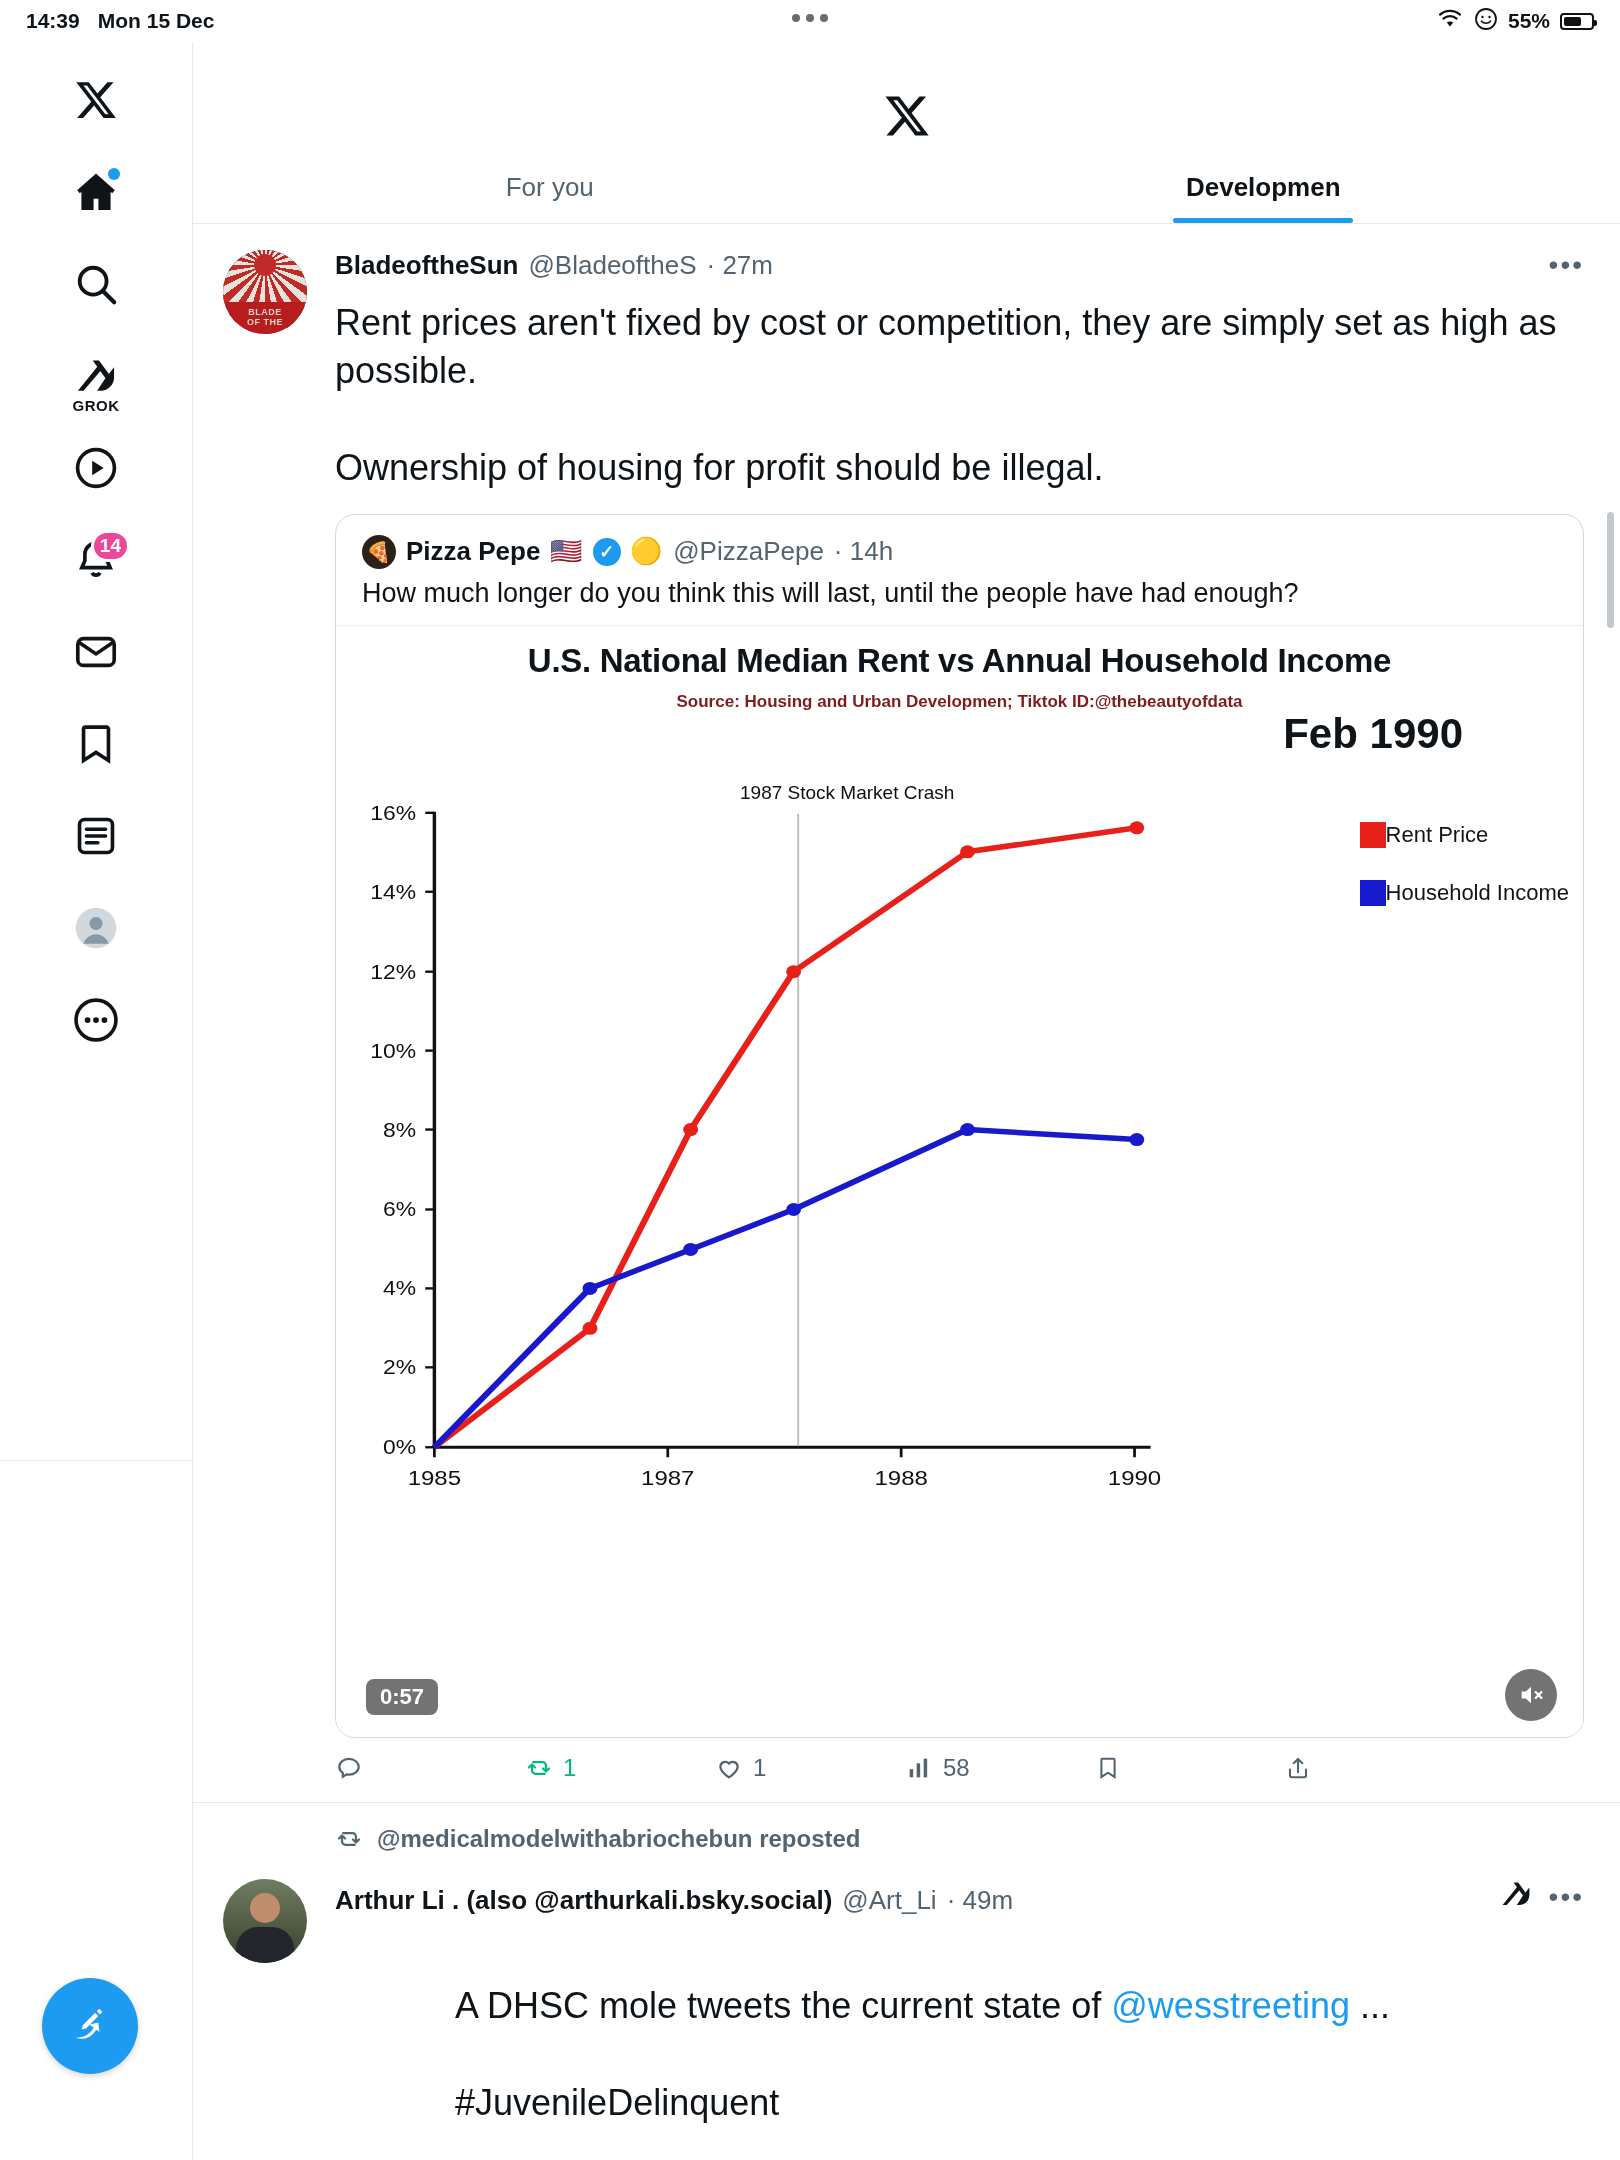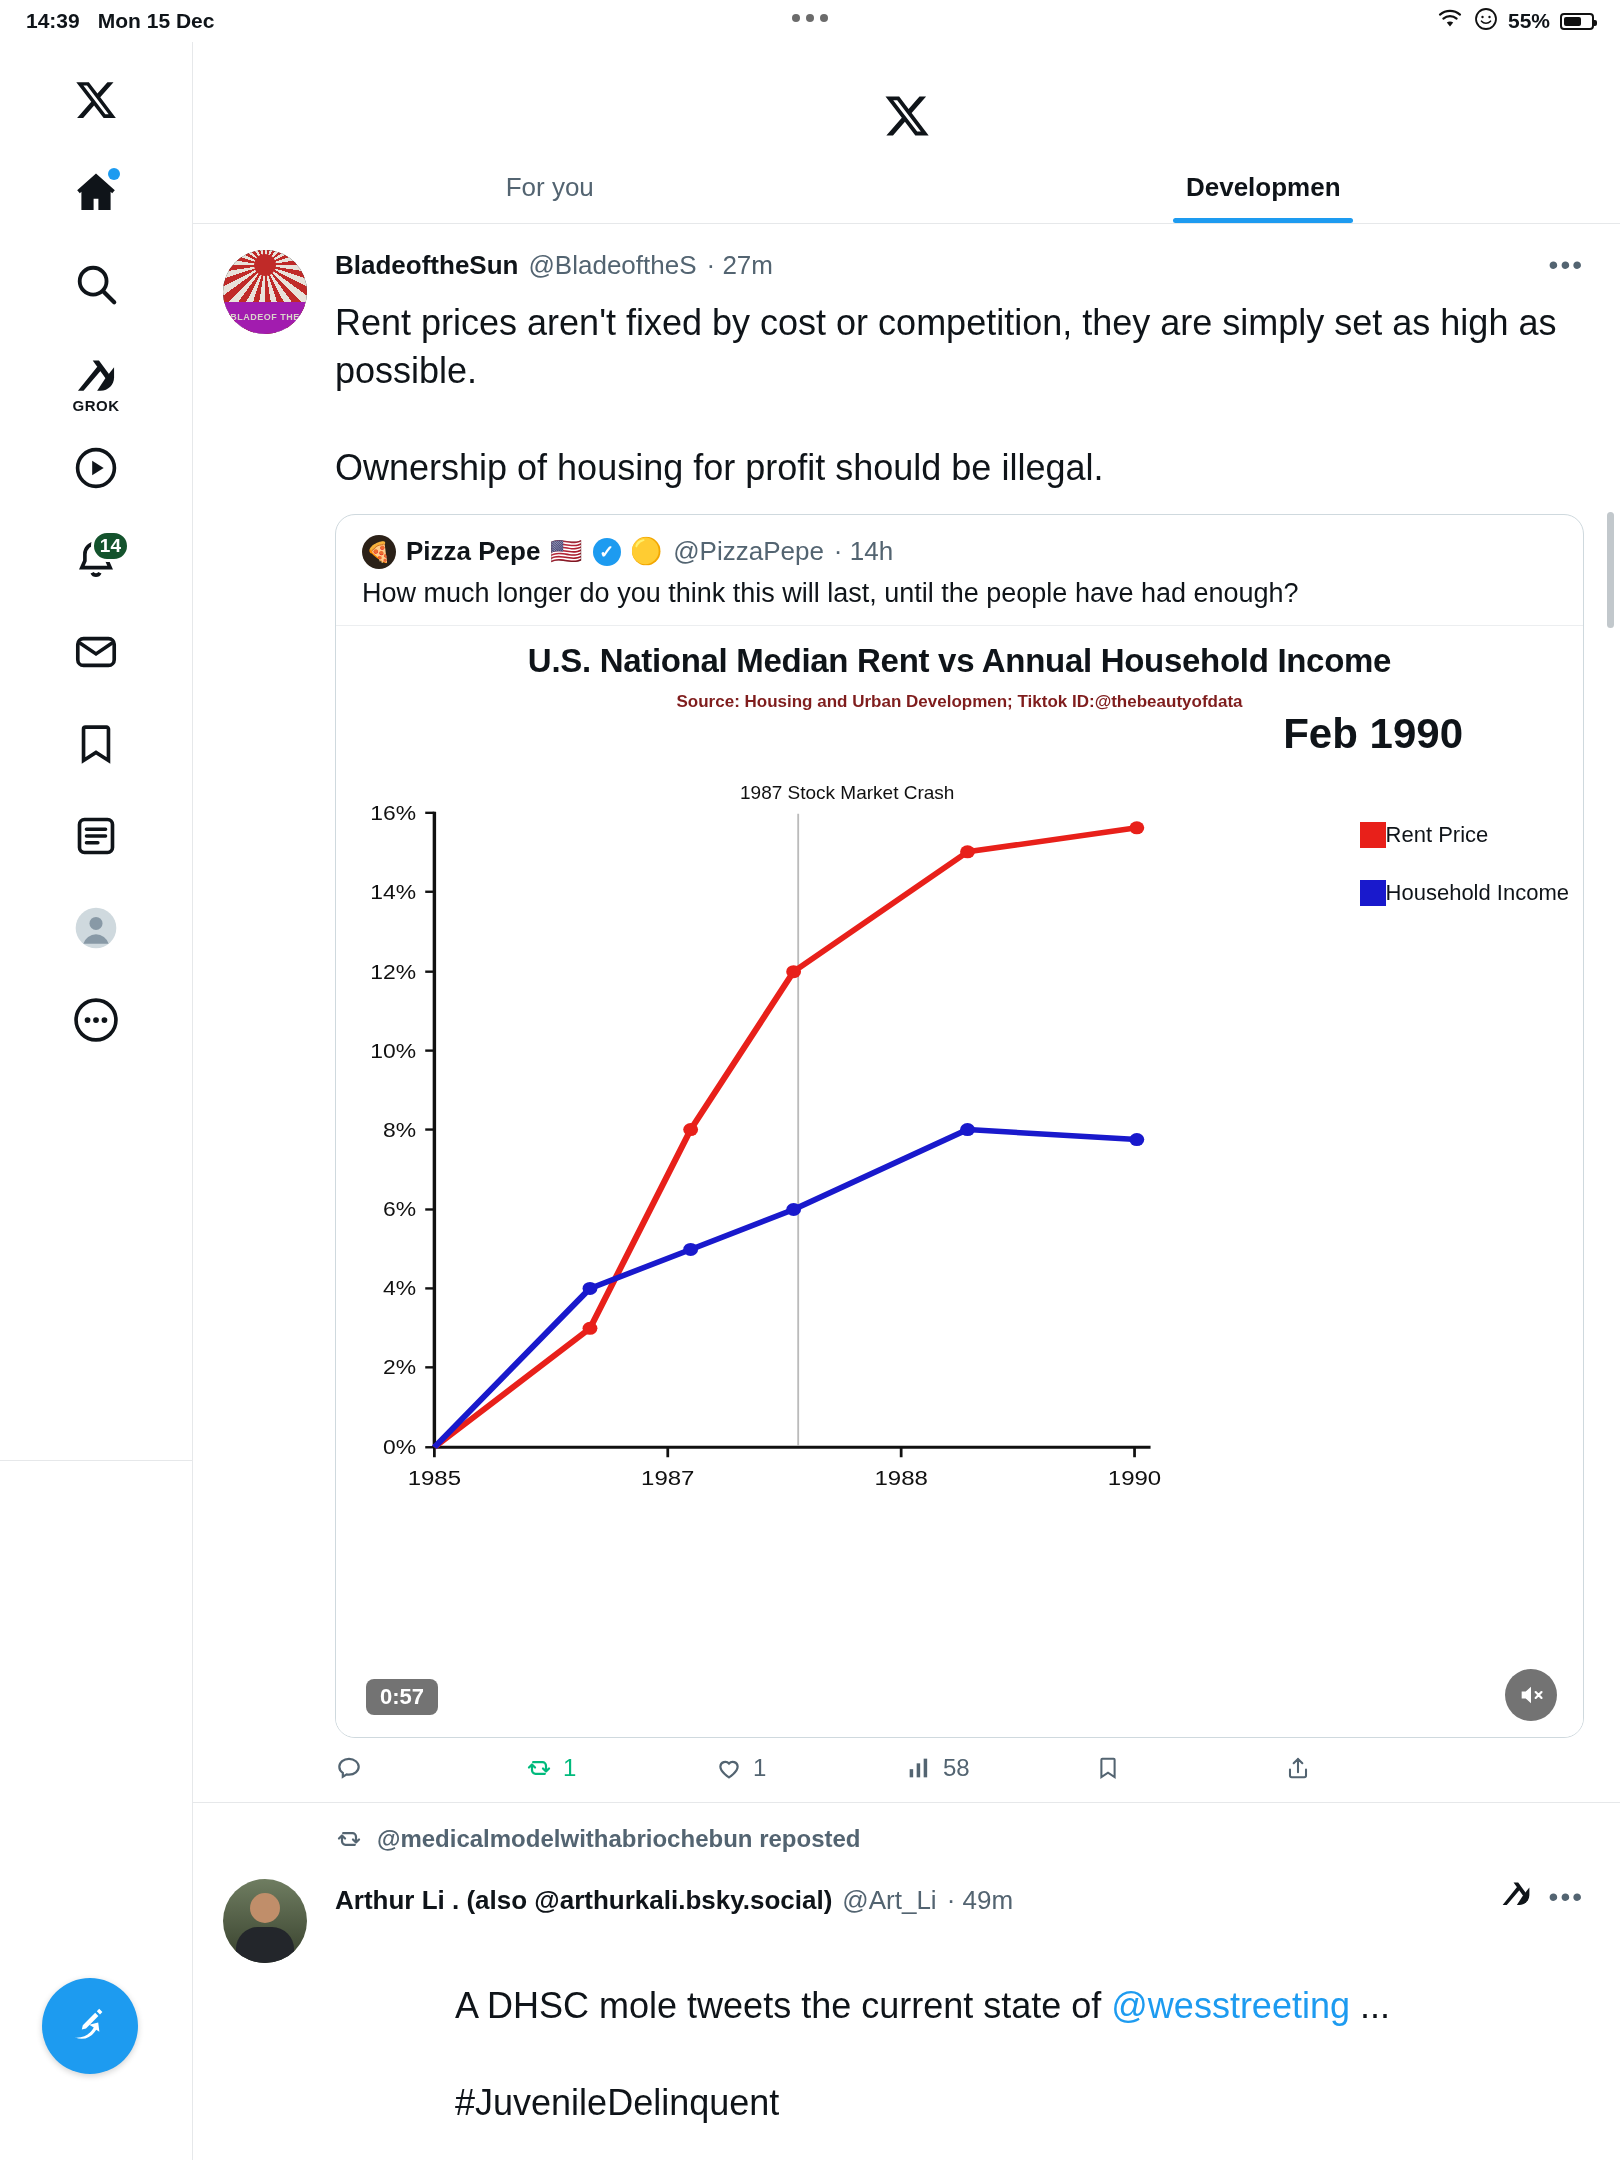--- a/index.html
+++ b/index.html
@@ -62,21 +62,21 @@
   }
   .nav-item svg { display: block; }
   .badge-dot {
     position: absolute; top: 22px; right: 22px;
     width: 12px; height: 12px; border-radius: 50%;
     background: #1d9bf0;
   }
   .badge-count {
     position: absolute; top: 16px; right: 12px;
     min-width: 32px; height: 32px; padding: 0 6px;
-    background: #14532d; color: #fff;
+    background: #ec4899; color: #fff;
     border-radius: 16px;
     font-size: 19px; font-weight: 700;
     display: flex; align-items: center; justify-content: center;
     border: 3px solid #fff;
   }
   .grok-label {
     position: absolute; bottom: 8px; left: 50%; transform: translateX(-50%);
     font-size: 15px; font-weight: 700; letter-spacing: 0.5px;
   }
   #sidebar-divider {
@@ -143,22 +143,22 @@
     background:
       repeating-conic-gradient(from 0deg at 50% 18%,
         #e8e2da 0deg 9deg, #c02a28 9deg 18deg);
   }
   .sun-disc {
     position: absolute; left: 50%; top: 18%; transform: translate(-50%,-50%);
     width: 22px; height: 22px; border-radius: 50%; background: #c02a28;
   }
   .sun-band {
     position: absolute; left: 0; right: 0; bottom: 0; height: 38%;
-    background: #a21caf;
-    display: flex; flex-direction: row; align-items: center; justify-content: center;
+    background: #b91c1c;
+    display: flex; flex-direction: column; align-items: center; justify-content: center;
     color: #d9d4cb; font-size: 9px; font-weight: 700; line-height: 1.1;
     letter-spacing: .5px;
   }
   .tweet-body { flex: 1 1 auto; min-width: 0; padding-right: 6px; }
   .tweet-head {
     display: flex; align-items: baseline; gap: 10px;
     font-size: 26px;
   }
   .display-name { font-weight: 700; color: #0f1419; }
   .handle, .dot-time { color: #536471; }

